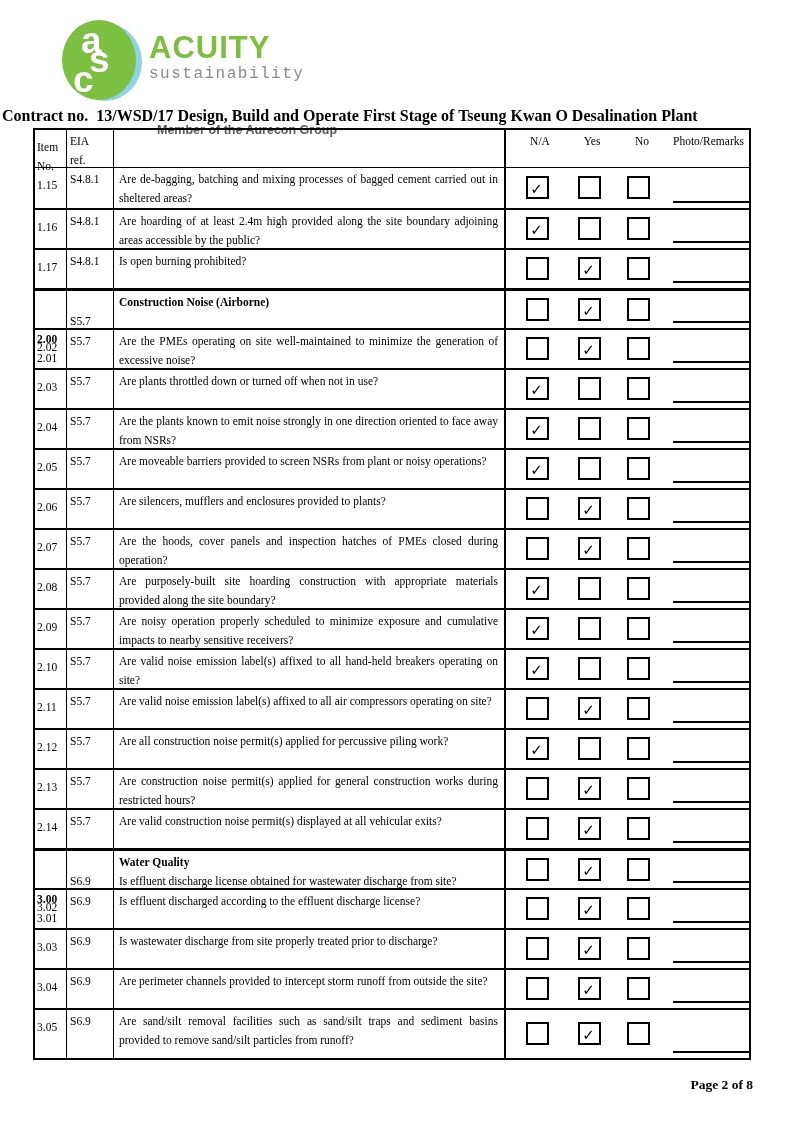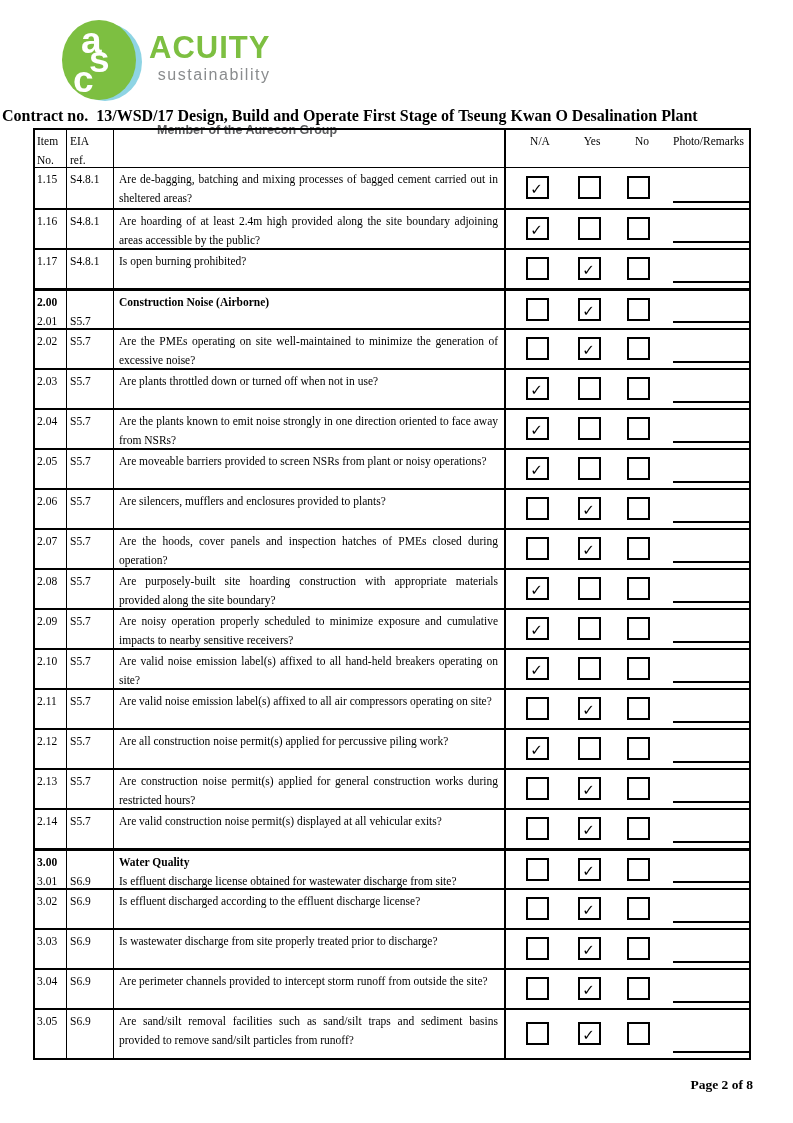--- a/index.html
+++ b/index.html
@@ -20,21 +20,21 @@
             border-radius:50%; background:var(--green,#7dbf41); }
   .acuity-circle span { position:absolute; color:#fff; font-weight:bold;
             font-size:37px; line-height:1; }
   .mono-a { left:19px; top:2px; }
   .mono-s { left:27px; top:21px; }
   .mono-c { left:11px; top:41px; }
   .acuity-textcol { margin-left:9px; padding-top:12px; }
   .acuity-name { color:var(--green,#7dbf41); font-weight:bold; font-size:31px;
             letter-spacing:1px; line-height:1; }
   .acuity-tagline { color:var(--gray,#8a8c8e); font-size:16px; letter-spacing:1.5px;
-            text-align:right; line-height:1.2; margin-top:2px; }
+            text-align:right; line-height:1.2; margin-top:2px;font-family:Liberation Mono, monospace; }
   .acuity-member { position:absolute; left:95px; top:103px; white-space:nowrap;
             color:var(--darkgray,#58595b); font-weight:bold; font-size:12.5px;
             font-family:"Liberation Sans", sans-serif;text-align:center; }
 
   .aurecon { position:absolute; right:46px; top:26px; font-family:"Liberation Sans", sans-serif; }
   .aurecon-word { position:relative; display:inline-block; color:var(--dark,#3e3e3d);
             font-weight:bold; font-size:51px; line-height:1.1; letter-spacing:-2.5px; }
   .aurecon-leaf { position:absolute; left:21px; top:-8px; width:15px; height:17px;
             background:var(--green,#7dbf41);
             border-radius:0 100% 40% 100%; transform:rotate(-8deg); }
@@ -45,28 +45,28 @@
 
   
   .checklist { position:absolute; left:33px; top:128px; width:718px;
             border:2px solid #000; font-size:11.5px; }
   .trow { display:flex; border-top:2px solid #000; height:40px; }
   .rows .trow:first-child { border-top:0; }
   .trow.section { border-top:3px solid #000; }
   .trow.tall { height:50px; }
   .trow.hdr { border-top:0; border-bottom:1px solid #000; height:38px; }
 
-  .c-item  { width:32px;  flex:0 0 auto; border-right:1px solid #000; padding:2px 1px 0 2px; }
+  .c-item  { width:32px;  flex:0 0 auto; border-right:1px solid #000; padding:8px 1px 0 2px; }
   .c-eia   { width:47px;  flex:0 0 auto; border-right:1px solid #000; padding:2px 10px 0 3px; }
   .c-q     { width:392px; flex:0 0 auto; border-right:2px solid #000; padding:2px 6px 0 5px;
              text-align:justify; line-height:19px; }
   .c-check { flex:1 1 auto; position:relative; }
 
   .c-item div, .c-eia span { line-height:19px; display:block; }
-  .v1.bold { font-weight:bold; }
+  .v1.bold { font-weight:bold;margin-top:31px; }
   .eia-val.drop { padding-top:19px; }
 
   .q-group { font-weight:bold; text-align:left; }
 
   .hdr .c-q, .hdr .c-check { border-color:#000; }
   .hdr-label { line-height:17px; }
 
   
   .lbl-na, .lbl-yes, .lbl-no, .lbl-photo { position:absolute; top:5px; text-align:center; }
   .lbl-na   { left:14px;  width:40px; }

